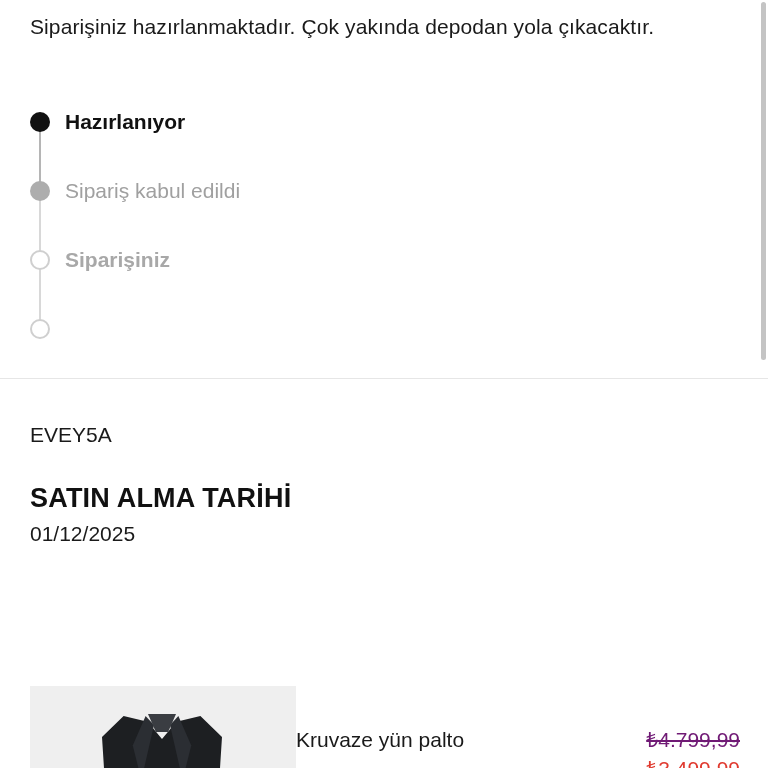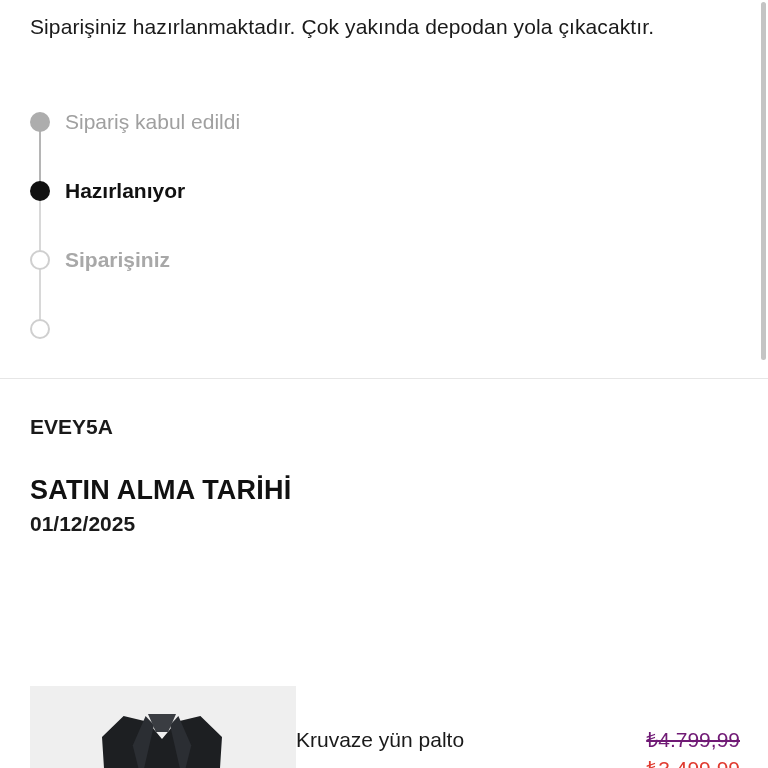--- a/index.html
+++ b/index.html
@@ -105,22 +105,21 @@
   .info-title {
     font-size: 27px;
     font-weight: 700;
     letter-spacing: 0.2px;
     color: #111111;
     margin: 0 0 6px 0;
   }
   .info-value {
     font-size: 21px;
     color: #1a1a1a;
-    margin: 0 0 36px 0;
-    font-weight: bold;
+    margin: 8px 0 36px 0;
   }
   .info-value.last { margin-bottom: 0; }
 
   
   .product {
     position: absolute;
     left: 30px;
     top: 686px;
     width: 710px;
     display: flex;
@@ -223,27 +222,27 @@
 
 <div class="page">
 
   <div class="intro">Siparişiniz hazırlanmaktadır. Çok yakında depodan yola çıkacaktır.</div>
 
   <div class="timeline">
     <div class="track"></div>
     <div class="track-done"></div>
 
     <div class="step">
+      <span class="dot current"></span>
+      <span class="step-label current">Hazırlanıyor</span>
+    </div>
+
+    <div class="step">
       <span class="dot done"></span>
       <span class="step-label done">Sipariş kabul edildi</span>
-    </div>
-
-    <div class="step">
-      <span class="dot current"></span>
-      <span class="step-label current">Hazırlanıyor</span>
     </div>
 
     <div class="step">
       <span class="dot pending"></span>
       <span class="step-label pending">Siparişiniz</span>
     </div>
 
     <div class="step">
       <span class="dot pending"></span>
     </div>

